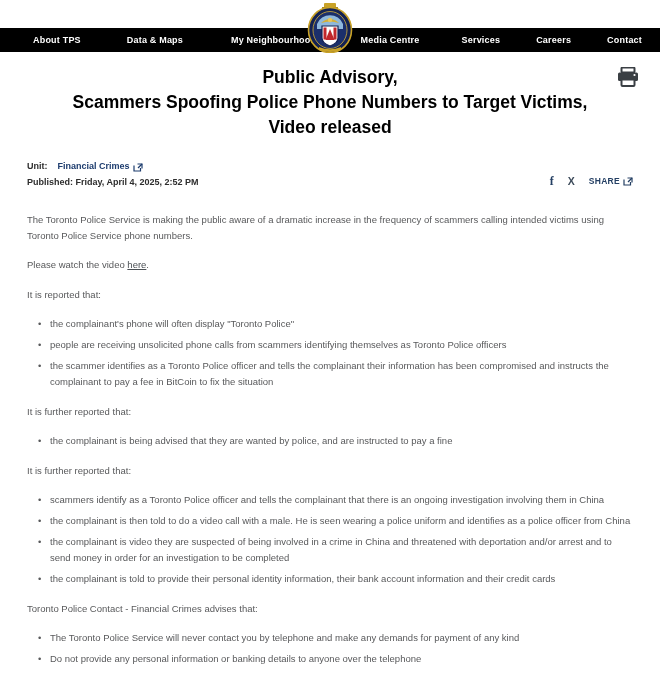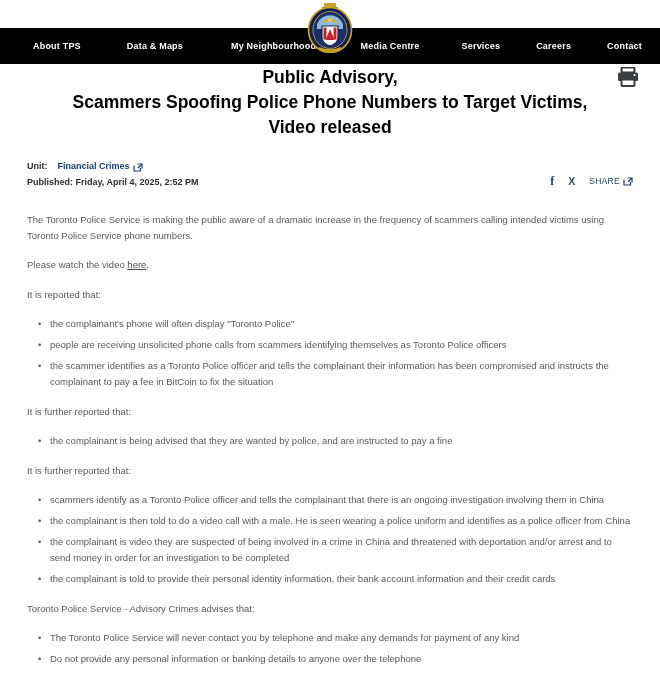--- a/index.html
+++ b/index.html
@@ -8,21 +8,21 @@
     width: 660px; height: 676px;
     font-family: "Liberation Sans", sans-serif;
     color: #58595b;
     overflow: hidden;
     position: relative;
   }
 
   
   .topbar-wrap { position: relative; height: 52px; background: #ffffff; }
   .navbar {
-    position: absolute; left: 0; right: 0; top: 28px; height: 36px;
+    position: absolute; left: 0; right: 0; top: 28px; height: 24px;
     background: #000000;
     display: flex; align-items: center;
     padding: 0 18px;
   }
   .nav-group { display: flex; align-items: center; }
   .nav-left { flex: 1; justify-content: flex-start; }
   .nav-left .nav-item { margin-right: 0; }
   .nav-left .nav-item:nth-child(1){ margin-left: 15px; margin-right: 46px; }
   .nav-left .nav-item:nth-child(2){ margin-right: 48px; }
   .nav-right { flex: 1; justify-content: flex-start; }
@@ -65,21 +65,21 @@
   .unit-link {
     font-weight: bold; color: #1d3c6e; 
     cursor: pointer; display: inline-flex; align-items: center;
   }
   .published-line { font-weight: bold; color: #2d2d2d; margin-top: 2px; }
   .meta-right { display: flex; align-items: center; gap: 14px; padding-bottom: 1px; }
   .fb-icon { font-family: "Liberation Serif", serif; font-weight: bold; font-size: 12px; color: #243f63; cursor: pointer; }
   .x-icon { font-weight: bold; font-size: 10.5px; color: #3c4a5a; cursor: pointer; }
   .share-link {
     display: inline-flex; align-items: center; gap: 3px;
-    font-size: 8.5px; font-weight: normal; color: #243f63;
+    font-size: 8.5px; font-weight: bold; color: #243f63;
     letter-spacing: 0.3px; cursor: pointer; justify-content: center;
   }
   .ext-icon { display: inline-block; }
 
   .article { margin-top: 22px; font-size: 9.5px; line-height: 1.65; color: #58595b; }
   .article p { margin-bottom: 14px; }
   .article .section-heading { margin-bottom: 13px; }
   .article ul { list-style: none; padding-left: 11px; margin-bottom: 14px; }
   .article li {
     position: relative; padding-left: 12px; margin-bottom: 5px;
@@ -198,21 +198,21 @@
     </ul>
 
     <p class="section-heading">It is further reported that:</p>
     <ul>
       <li>scammers identify as a Toronto Police officer and tells the complainant that there is an ongoing investigation involving them in China</li>
       <li>the complainant is then told to do a video call with a male. He is seen wearing a police uniform and identifies as a police officer from China</li>
       <li>the complainant is video they are suspected of being involved in a crime in China and threatened with deportation and/or arrest and to send money in order for an investigation to be completed</li>
       <li>the complainant is told to provide their personal identity information, their bank account information and their credit cards</li>
     </ul>
 
-    <p class="section-heading">Toronto Police Service - Advisory Crimes advises that:</p>
+    <p class="section-heading">Toronto Police Contact - Financial Crimes advises that:</p>
     <ul>
       <li>The Toronto Police Service will never contact you by telephone and make any demands for payment of any kind</li>
       <li>Do not provide any personal information or banking details to anyone over the telephone</li>
       <li>Do not provide any copies of your passport or other identification</li>
 
     </ul>
 
   </article>
 
 </main>

